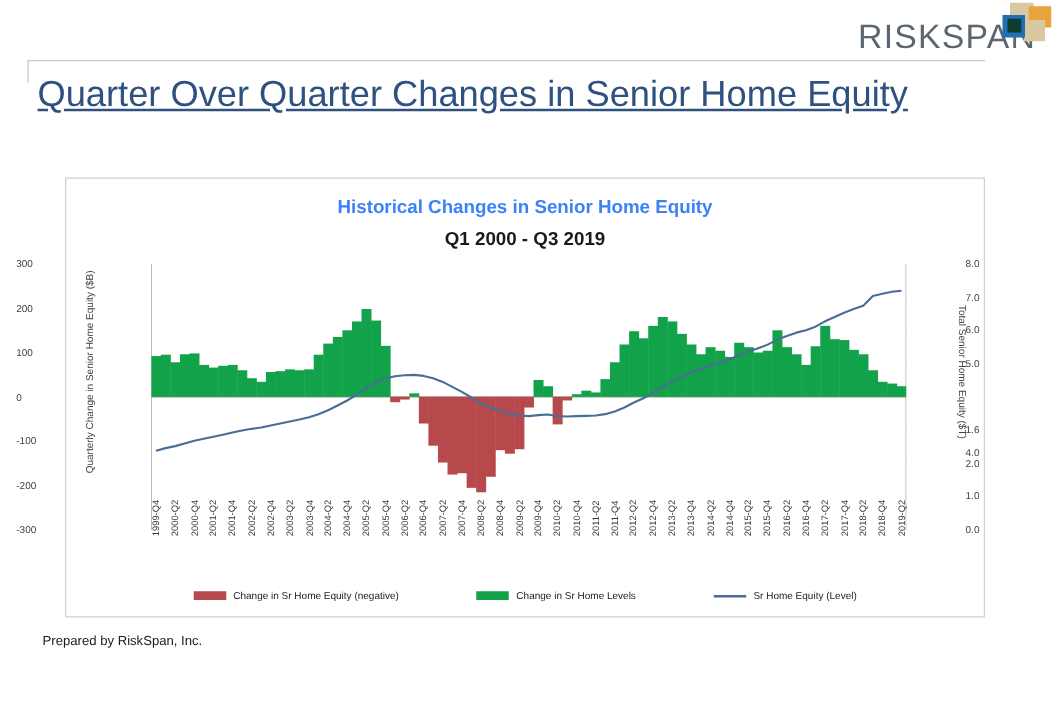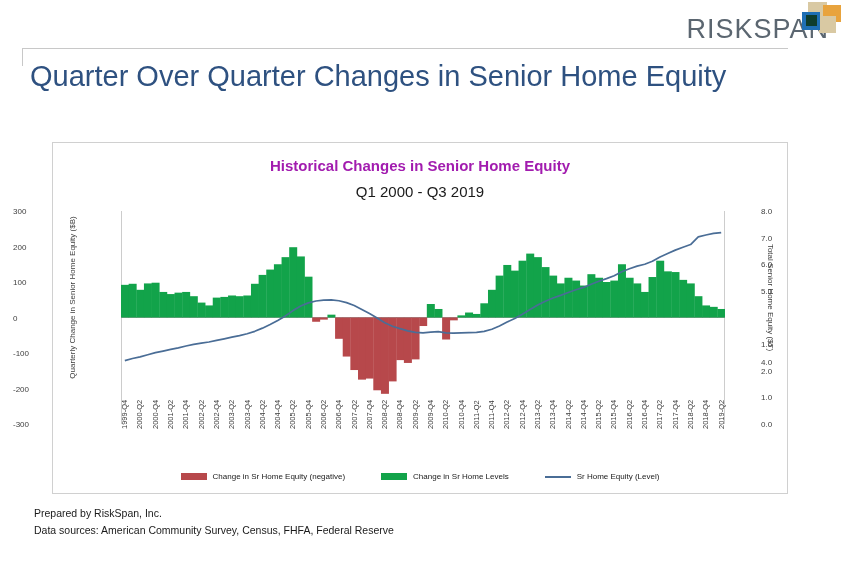--- a/index.html
+++ b/index.html
@@ -12,58 +12,59 @@
   #header{position:absolute;left:0;top:0;width:845px;height:120px;}
   #logo-wrap{position:absolute;right:16px;top:4px;height:50px;display:flex;align-items:center;}
   #logo-text{font-family:"Liberation Sans", sans-serif;font-size:27px;letter-spacing:1px;color:#5b6670;font-weight:400;}
   #logo-mark{position:absolute;right:2px;top:2px;width:46px;height:40px;}
   #hdr-rule{position:absolute;left:22px;top:48px;width:766px;height:1px;background:#c8c8c8;}
   #hdr-left-tick{position:absolute;left:22px;top:48px;width:1px;height:18px;background:#c8c8c8;}
   #page-title{
     position:absolute;left:30px;top:60px;width:790px;height:45px;
     font-size:29px;color:#2e5180;font-weight:400;letter-spacing:0px;
     white-space:nowrap;
+    text-decoration:underline;
   }
 
   
   #chart-frame{
     position:absolute;left:52px;top:142px;width:736px;height:352px;
     border:1px solid #d0d0d0;background:#ffffff;box-sizing:border-box;
   }
   #chart-title{position:absolute;left:0;top:14px;width:100%;text-align:center;
-    font-size:15px;font-weight:bold;color:#a21caf;}
+    font-size:15px;font-weight:bold;color:#3b82f6;}
   #chart-subtitle{position:absolute;left:0;top:40px;width:100%;text-align:center;
-    font-size:15px;font-weight:normal;color:#1a1a1a;}
+    font-size:15px;font-weight:bold;color:#1a1a1a;}
 
   
   .axis-title{position:absolute;font-size:8px;color:#404040;white-space:nowrap;}
   #y-left-title{left:-96px;top:150px;width:230px;text-align:center;
     transform:rotate(-90deg);transform-origin:center center;}
   #y-right-title{left:602px;top:150px;width:230px;text-align:center;
     transform:rotate(90deg);transform-origin:center center;}
 
   
   #plot{position:absolute;left:68px;top:68px;width:604px;height:213px;}
   #plot-svg{position:absolute;left:0;top:0;}
 
   
   .ytick{position:absolute;font-size:8px;color:#404040;text-align:left;
     width:34px;transform:translateY(-50%);}
-  .ytick-r{position:absolute;font-size:8px;color:#404040;text-align:left;
+  .ytick-r{position:absolute;font-size:8px;color:#404040;text-align:center;
     width:34px;transform:translateY(-50%);padding-left:32px;}
   .xtick{position:absolute;font-size:7.5px;color:#3a3a3a;
     transform-origin:left top;transform:rotate(-90deg);white-space:nowrap;}
 
   
   #annot{position:absolute;left:66px;top:172px;font-size:8.2px;color:#1a1a1a;line-height:13.5px;}
   #annot .gap{height:9px;}
 
   
   #legend{position:absolute;left:0;bottom:12px;width:100%;
-    display:flex;justify-content:center;align-items:flex-end;gap:36px;}
+    display:flex;justify-content:center;align-items:flex-end;gap:62px;}
   .lg{display:flex;align-items:center;gap:6px;font-size:8px;color:#1a1a1a;white-space:nowrap;}
   .swatch{width:26px;height:7px;display:inline-block;}
   .swatch.line{height:2px;}
 
   
   #footer{position:absolute;left:34px;top:505px;font-size:10.5px;color:#1a1a1a;line-height:17px;}
 </style>
 </head>
 <body>
 
@@ -307,14 +308,13 @@
     <div class="xtick" style="left: 587.076px; top: 286px;">2016-Q4</div>
     <div class="xtick" style="left: 602.367px; top: 286px;">2017-Q2</div>
     <div class="xtick" style="left: 617.658px; top: 286px;">2017-Q4</div>
     <div class="xtick" style="left: 632.949px; top: 286px;">2018-Q2</div>
     <div class="xtick" style="left: 648.241px; top: 286px;">2018-Q4</div>
     <div class="xtick" style="left: 663.532px; top: 286px;">2019-Q2</div>
   </div>
 
 <div id="footer">
   <div>Prepared by RiskSpan, Inc.</div>
-  <div>Data sources: American Community Survey, Census, FHFA, Federal Reserve</div>
 </div>
 
 </body></html>

